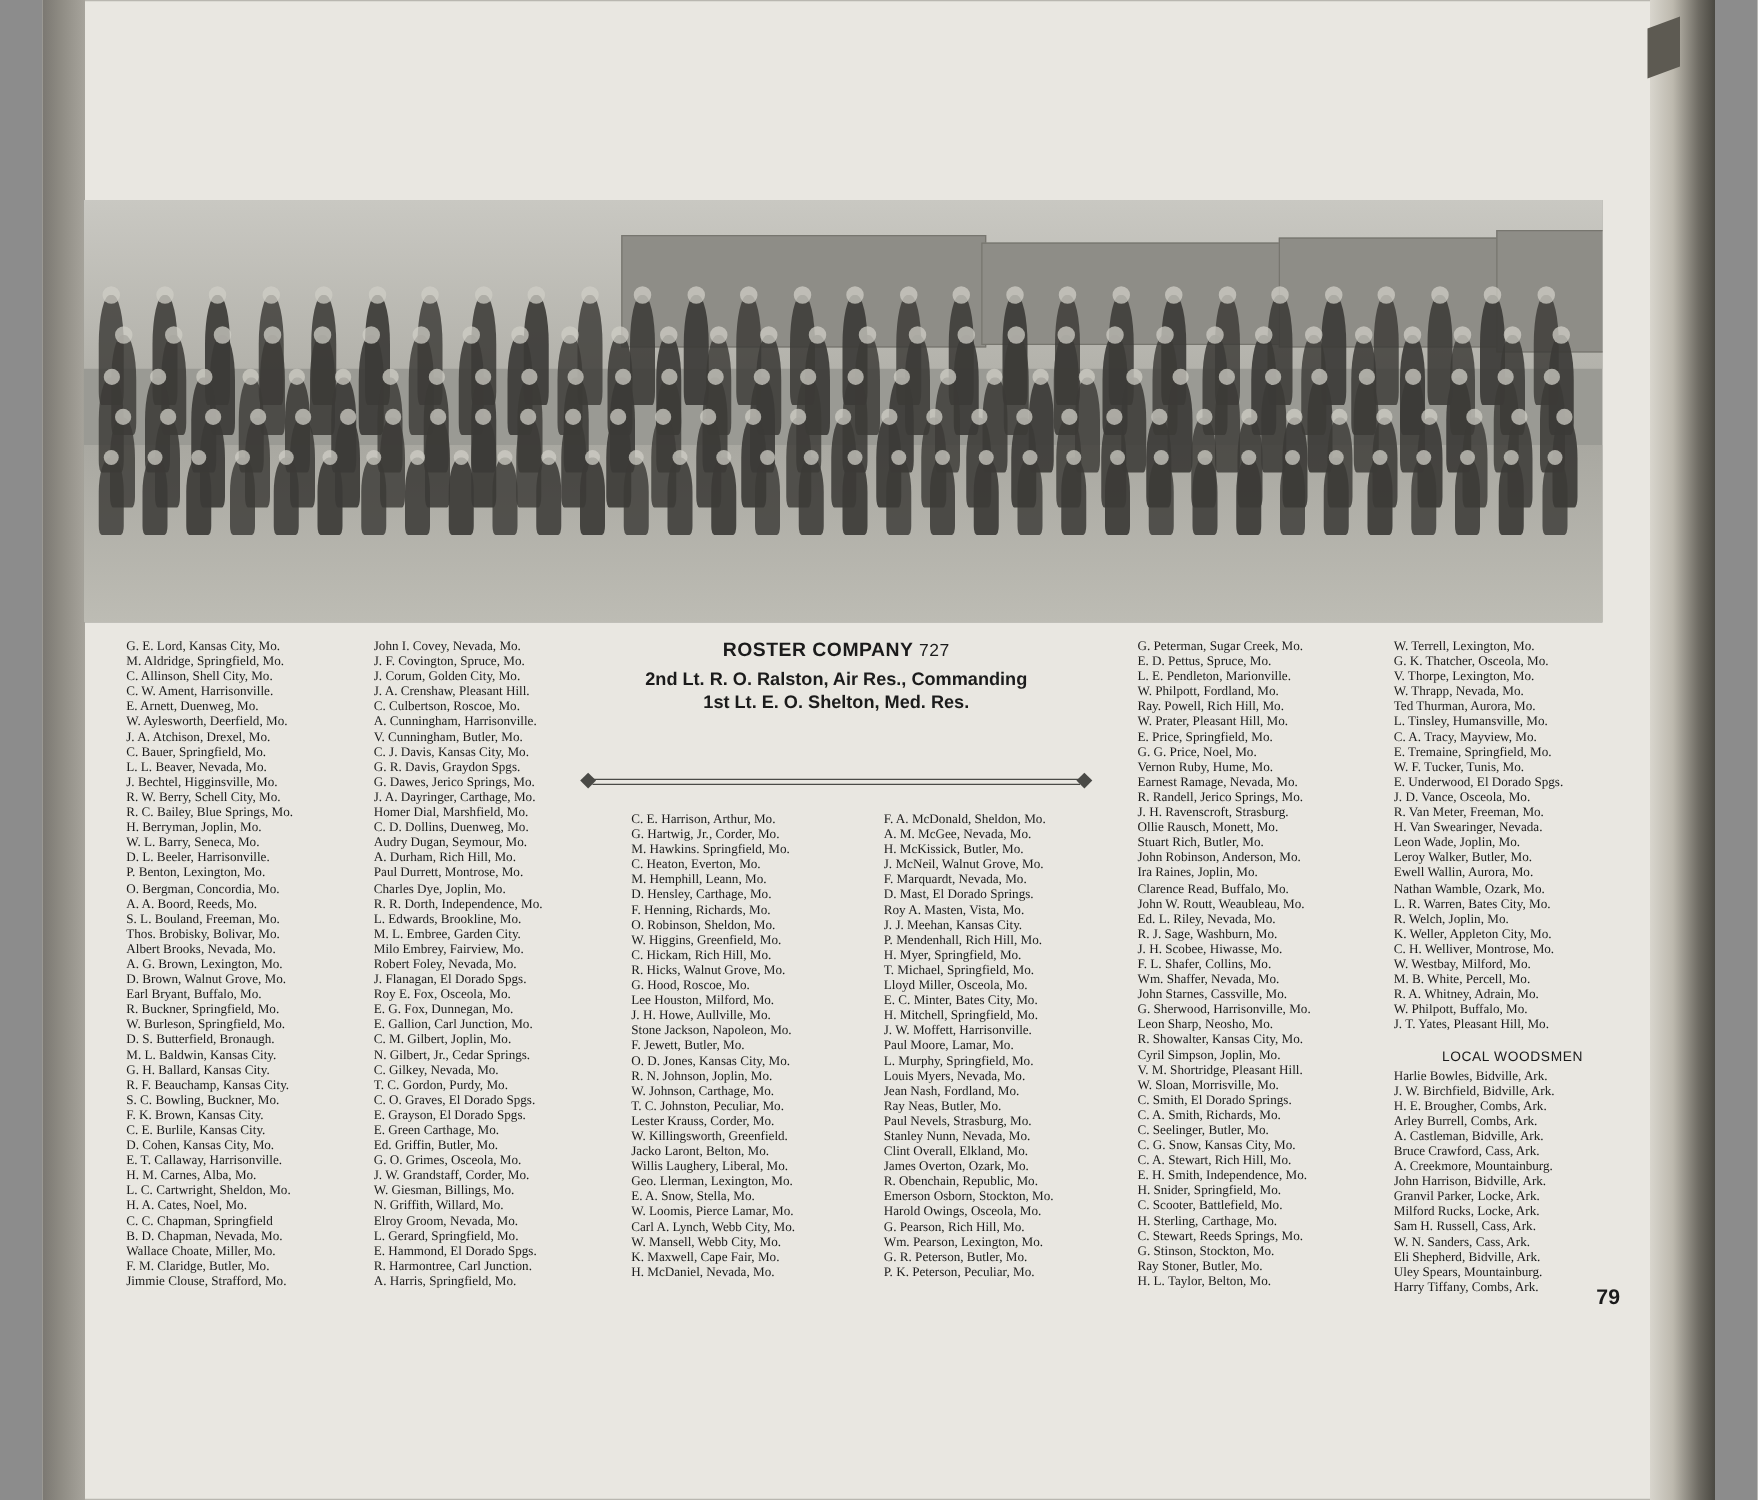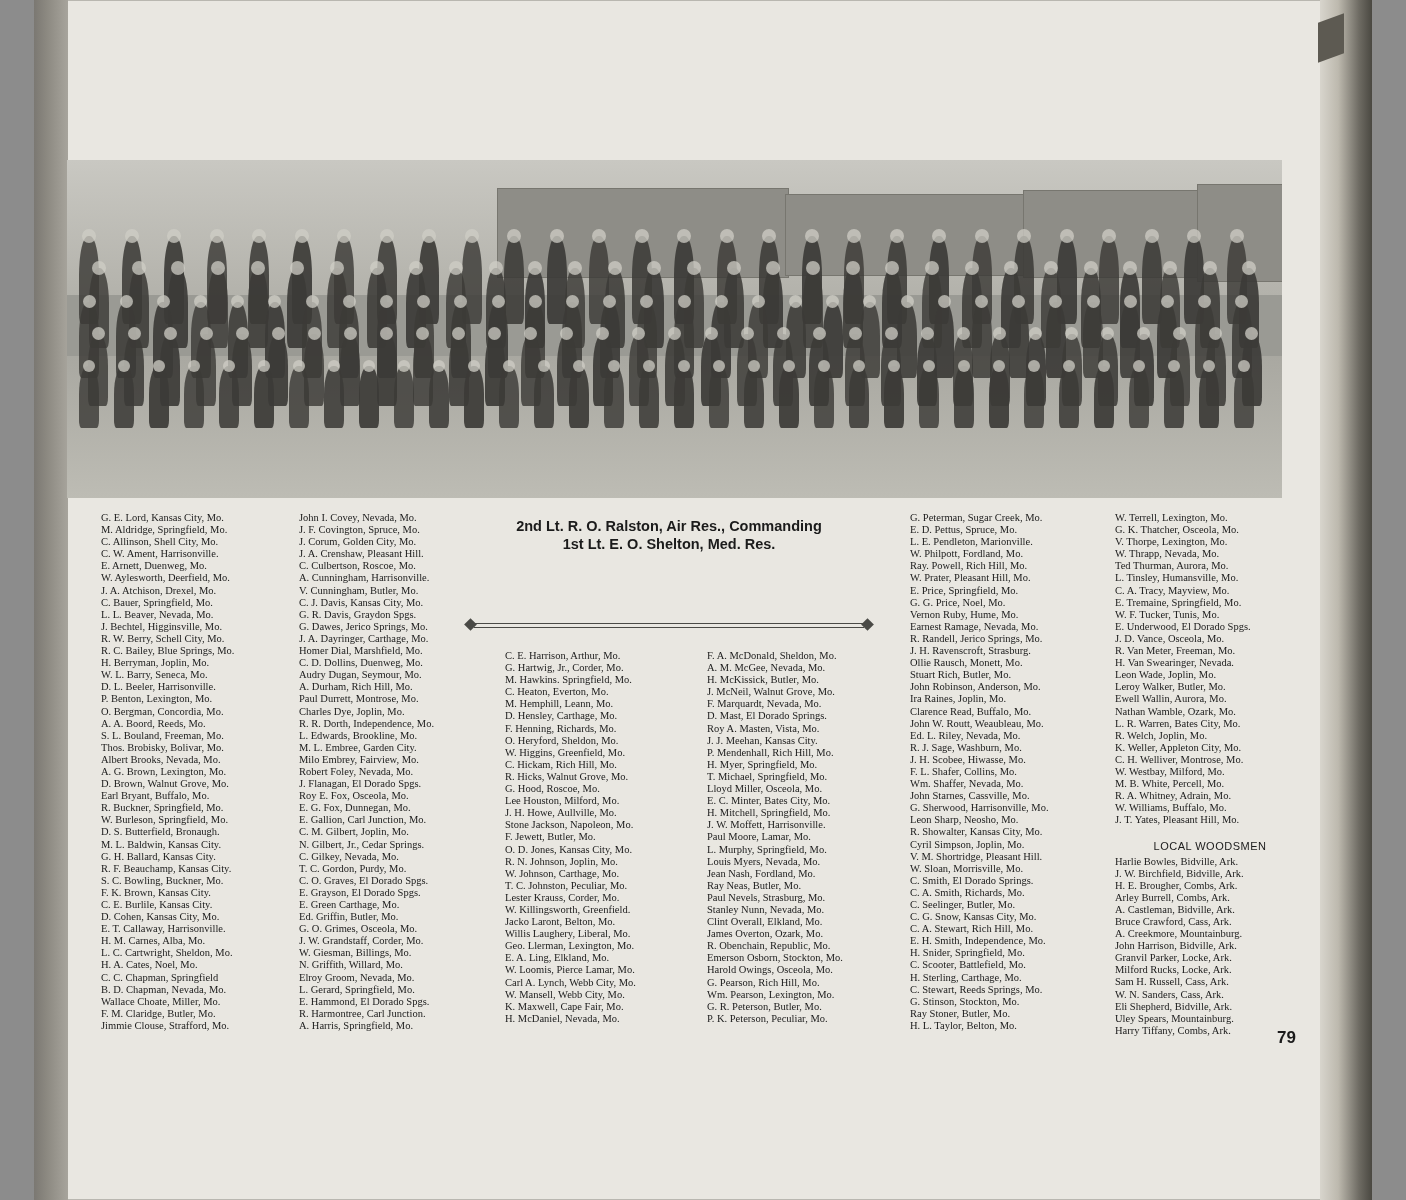--- a/index.html
+++ b/index.html
@@ -413,20 +413,24 @@
         <div class="person" style="left: 1097px; top: 132px; width: 20px; height: 62px; opacity: 0.87;"></div>
         <div class="head" style="left: 1101px; top: 125.4px; width: 12px; height: 12px; opacity: 0.75;"></div>
         <div class="person" style="left: 1132px; top: 132px; width: 20px; height: 62px; opacity: 0.92;"></div>
         <div class="head" style="left: 1136px; top: 125.4px; width: 12px; height: 12px; opacity: 0.75;"></div>
         <div class="person" style="left: 1167px; top: 132px; width: 20px; height: 62px; opacity: 0.82;"></div>
         <div class="head" style="left: 1171px; top: 125.4px; width: 12px; height: 12px; opacity: 0.75;"></div>
       </div>
   </div>
 
   <div id="center-head">
+    <div id="roster-title">
+      <span>ROSTER COMPANY</span>
+      <span class="num">727</span>
+    </div>
     <div id="cmd1">2nd Lt. R. O. Ralston, Air Res., Commanding</div>
     <div id="cmd2">1st Lt. E. O. Shelton, Med. Res.</div>
   </div>
 
   <div id="rule">
     <div class="dot l"></div>
     <div class="line"></div>
     <div class="dot r"></div>
   </div>
 
@@ -522,39 +526,39 @@
         <div>A. Harris, Springfield, Mo.</div>
       </div>
     <div class="col" id="col3">
         <div>C. E. Harrison, Arthur, Mo.</div>
         <div>G. Hartwig, Jr., Corder, Mo.</div>
         <div>M. Hawkins. Springfield, Mo.</div>
         <div>C. Heaton, Everton, Mo.</div>
         <div>M. Hemphill, Leann, Mo.</div>
         <div>D. Hensley, Carthage, Mo.</div>
         <div>F. Henning, Richards, Mo.</div>
-        <div>O. Heryford, Sheldon, Mo.</div>
+        <div>O. Robinson, Sheldon, Mo.</div>
         <div>W. Higgins, Greenfield, Mo.</div>
         <div>C. Hickam, Rich Hill, Mo.</div>
         <div>R. Hicks, Walnut Grove, Mo.</div>
         <div>G. Hood, Roscoe, Mo.</div>
         <div>Lee Houston, Milford, Mo.</div>
         <div>J. H. Howe, Aullville, Mo.</div>
         <div>Stone Jackson, Napoleon, Mo.</div>
         <div>F. Jewett, Butler, Mo.</div>
         <div>O. D. Jones, Kansas City, Mo.</div>
         <div>R. N. Johnson, Joplin, Mo.</div>
         <div>W. Johnson, Carthage, Mo.</div>
         <div>T. C. Johnston, Peculiar, Mo.</div>
         <div>Lester Krauss, Corder, Mo.</div>
         <div>W. Killingsworth, Greenfield.</div>
         <div>Jacko Laront, Belton, Mo.</div>
         <div>Willis Laughery, Liberal, Mo.</div>
         <div>Geo. Llerman, Lexington, Mo.</div>
-        <div>E. A. Ling, Elkland, Mo.</div>
+        <div>E. A. Snow, Stella, Mo.</div>
         <div>W. Loomis, Pierce Lamar, Mo.</div>
         <div>Carl A. Lynch, Webb City, Mo.</div>
         <div>W. Mansell, Webb City, Mo.</div>
         <div>K. Maxwell, Cape Fair, Mo.</div>
         <div>H. McDaniel, Nevada, Mo.</div>
       </div>
     <div class="col" id="col5">
         <div>G. Peterman, Sugar Creek, Mo.</div>
         <div>E. D. Pettus, Spruce, Mo.</div>
         <div>L. E. Pendleton, Marionville.</div>
@@ -651,21 +655,21 @@
           <div>Leroy Walker, Butler, Mo.</div>
           <div>Ewell Wallin, Aurora, Mo.</div>
           <div>Nathan Wamble, Ozark, Mo.</div>
           <div>L. R. Warren, Bates City, Mo.</div>
           <div>R. Welch, Joplin, Mo.</div>
           <div>K. Weller, Appleton City, Mo.</div>
           <div>C. H. Welliver, Montrose, Mo.</div>
           <div>W. Westbay, Milford, Mo.</div>
           <div>M. B. White, Percell, Mo.</div>
           <div>R. A. Whitney, Adrain, Mo.</div>
-          <div>W. Williams, Buffalo, Mo.</div>
+          <div>W. Philpott, Buffalo, Mo.</div>
           <div>J. T. Yates, Pleasant Hill, Mo.</div>
         </div>
       <div class="sub-head">LOCAL WOODSMEN</div>
       <div id="col6-wood">
           <div>Harlie Bowles, Bidville, Ark.</div>
           <div>J. W. Birchfield, Bidville, Ark.</div>
           <div>H. E. Brougher, Combs, Ark.</div>
           <div>Arley Burrell, Combs, Ark.</div>
           <div>A. Castleman, Bidville, Ark.</div>
           <div>Bruce Crawford, Cass, Ark.</div>

